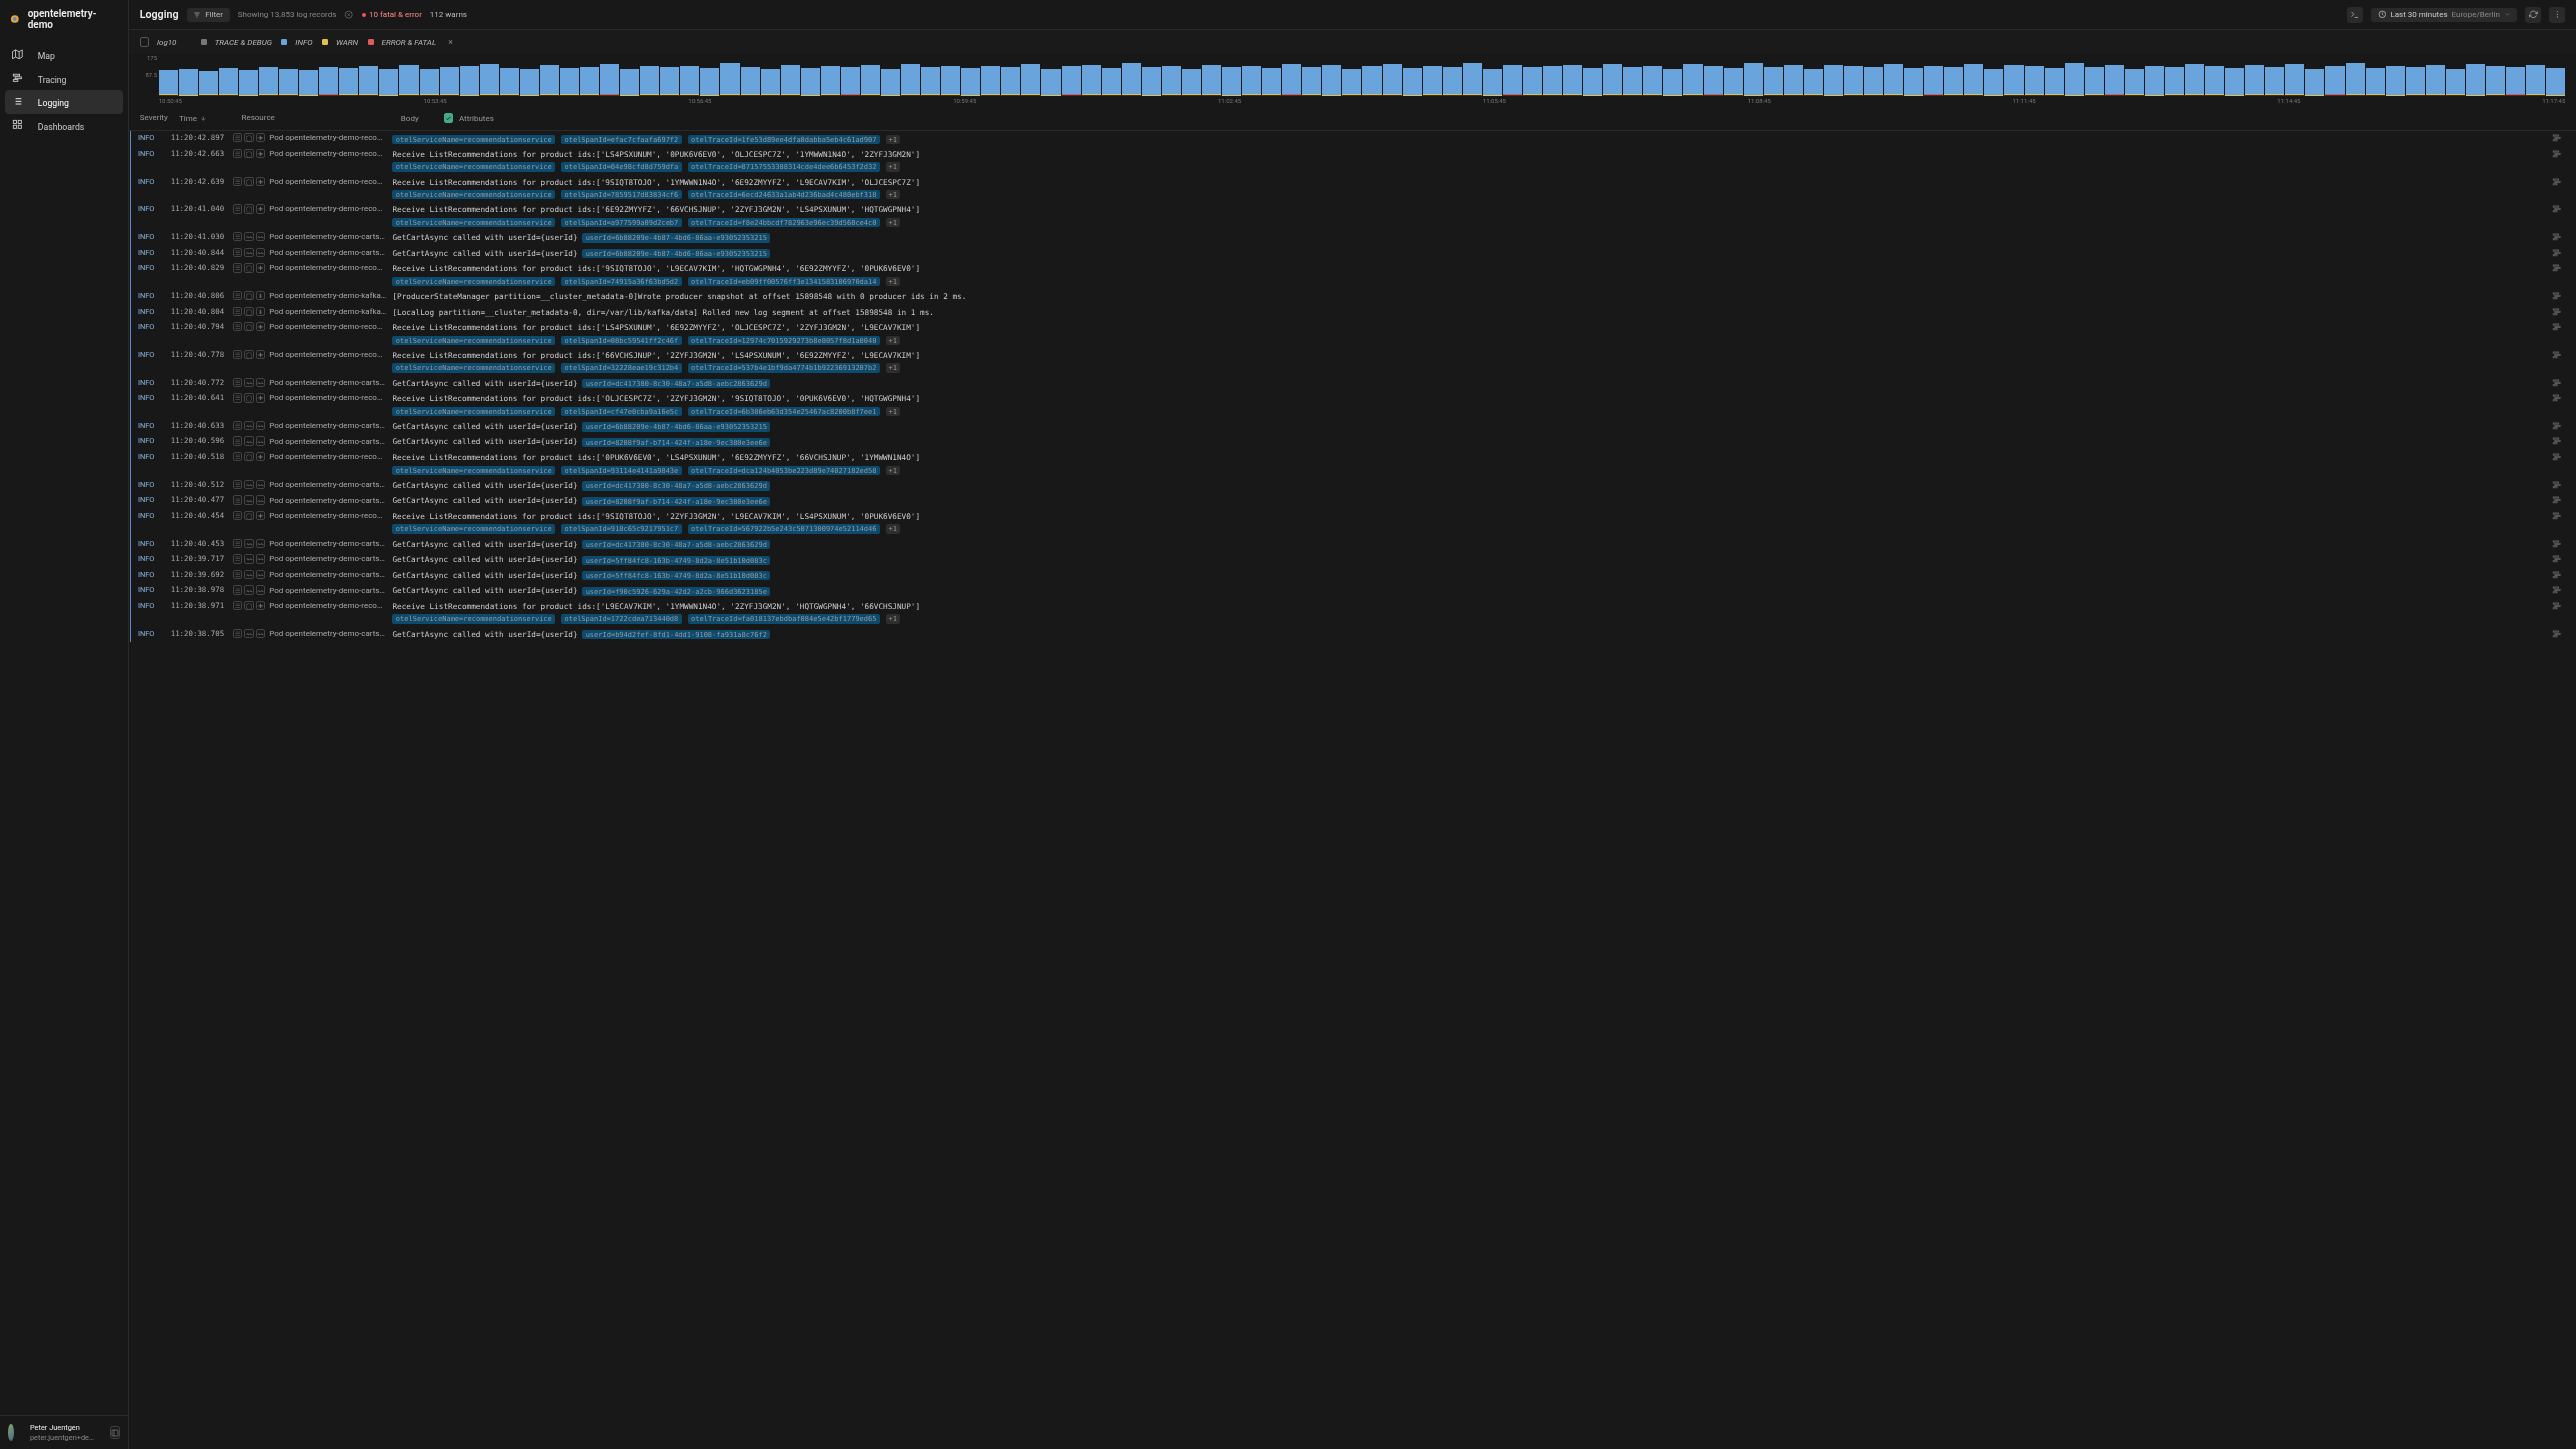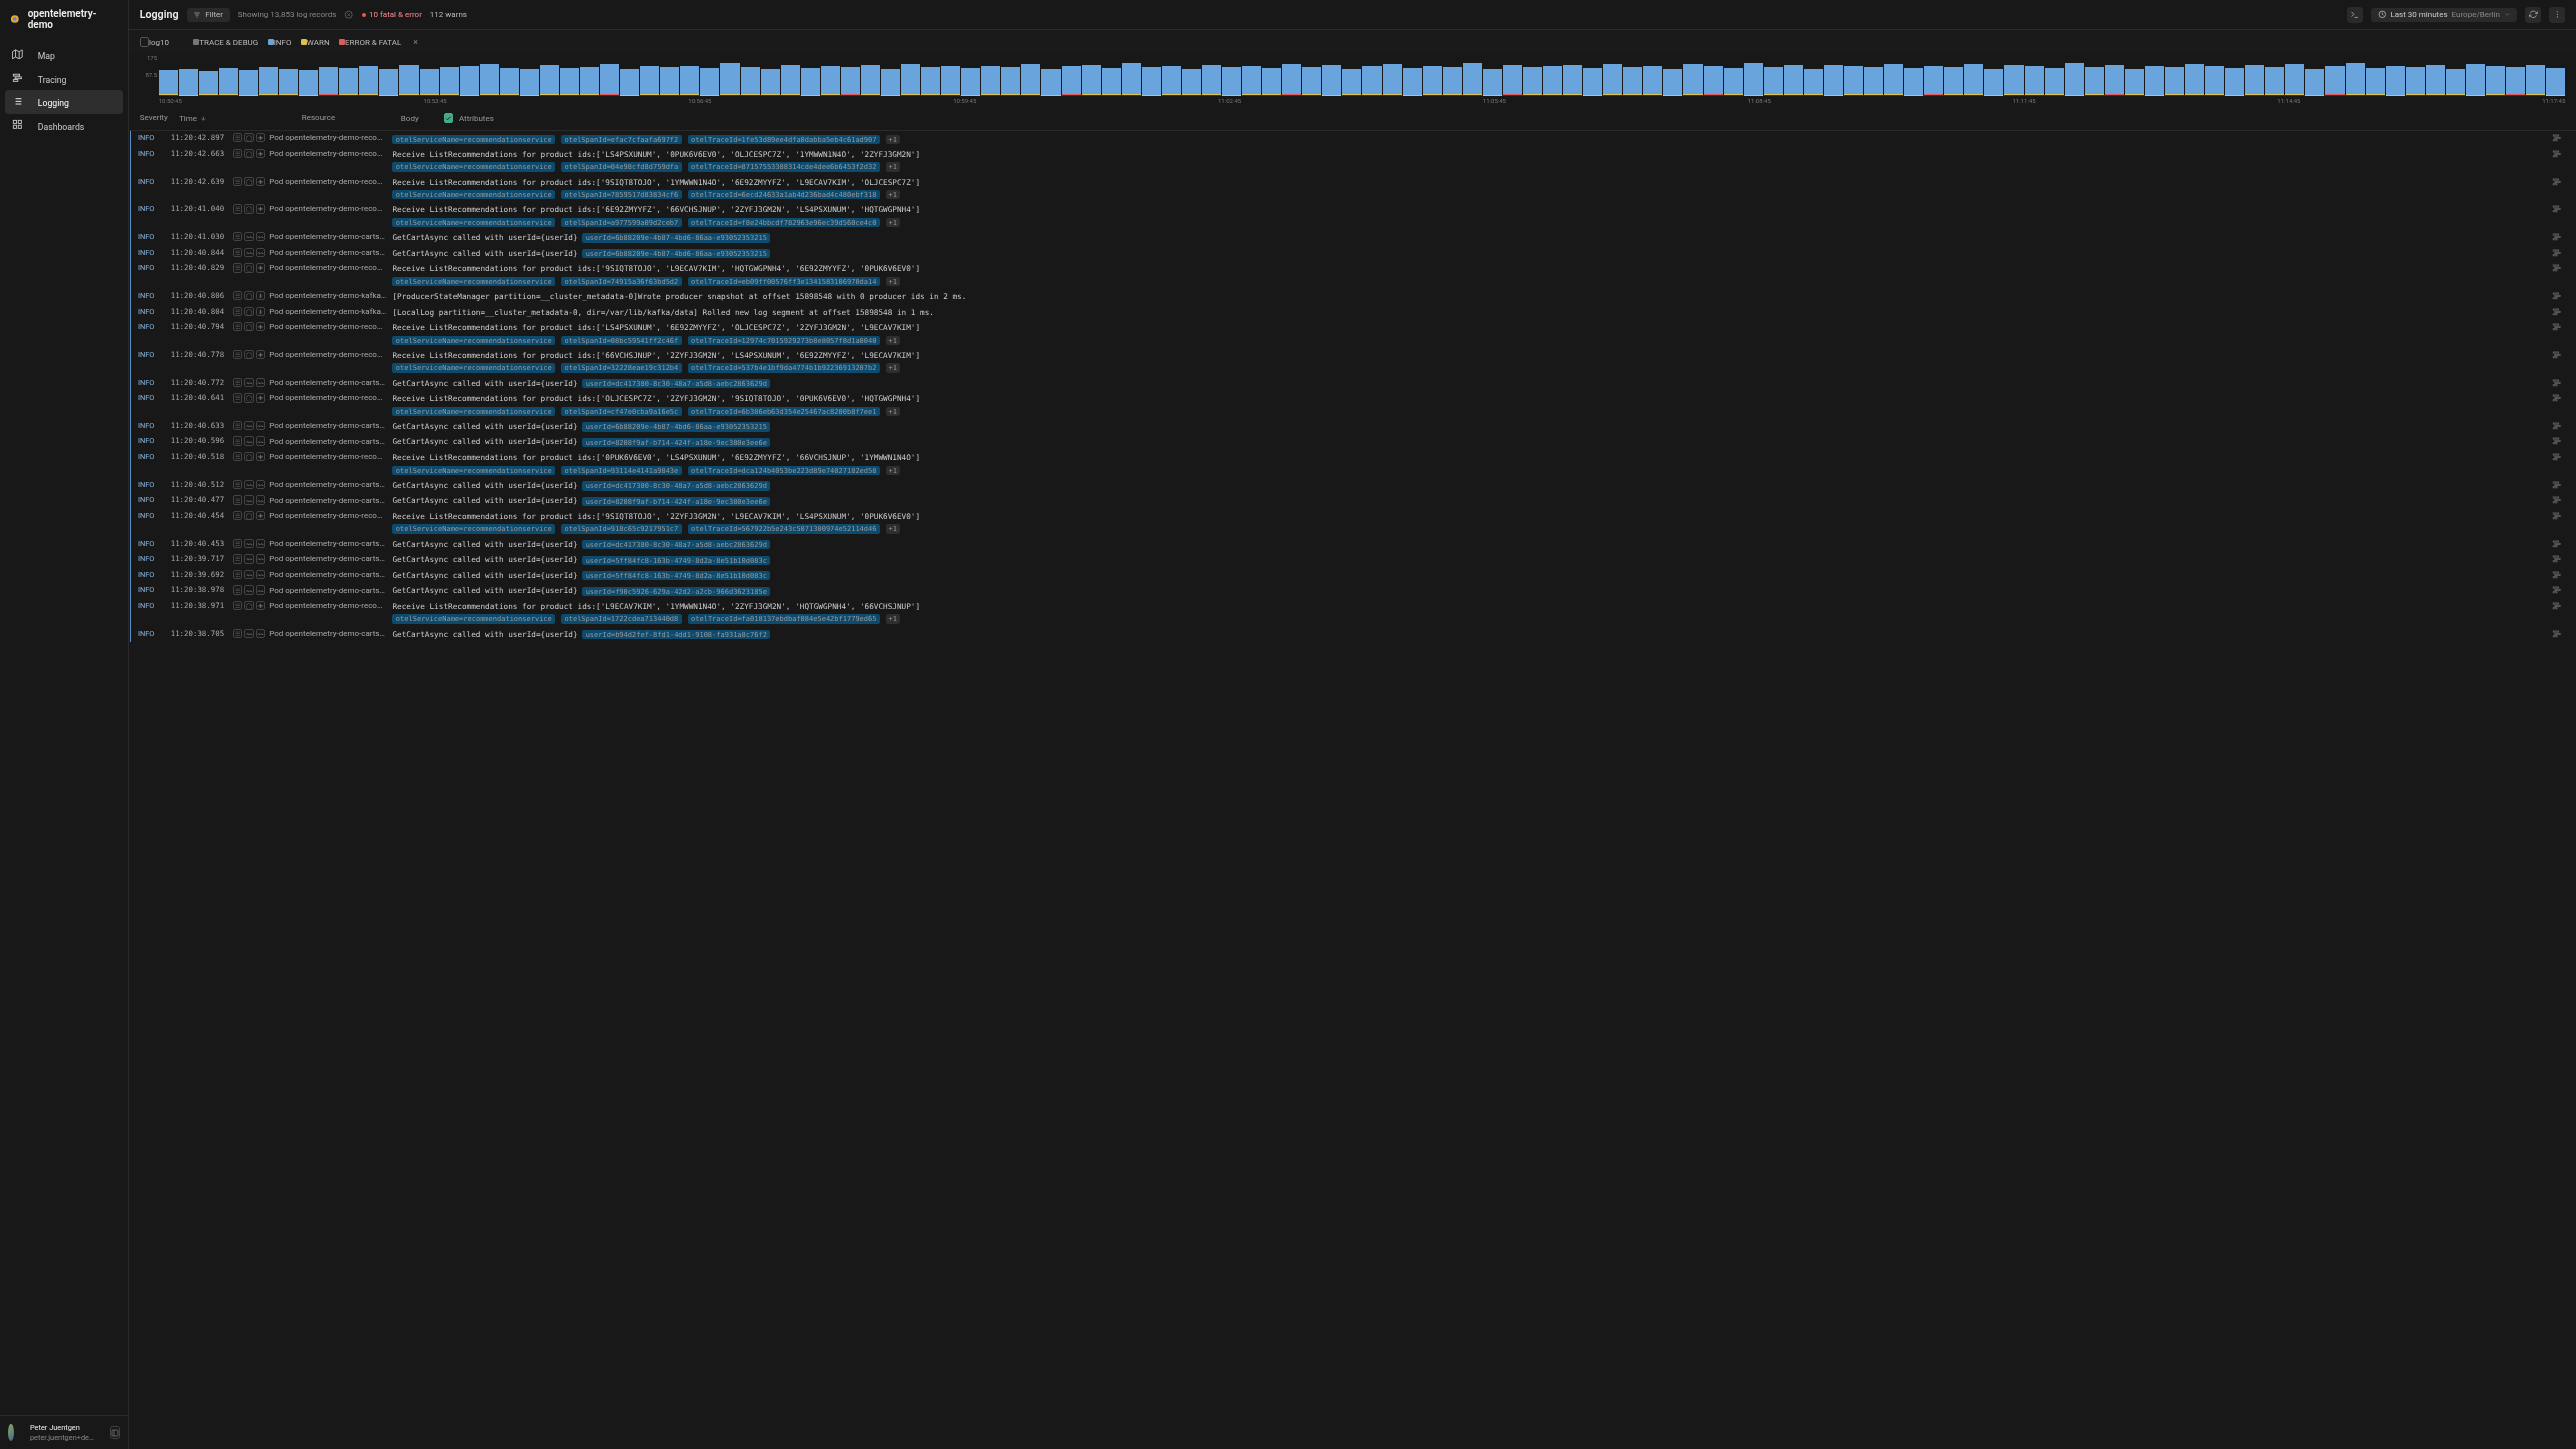--- a/index.html
+++ b/index.html
@@ -29,41 +29,41 @@
 .warn-pill { color: #bbb; font-size: 8px; cursor: pointer; }
 .dot-red { width: 4.7px; height: 4.7px; border-radius: 50%; background: #e55; display: inline-block; margin-right: 2.7px; }
 .topbar-spacer { flex: 1; }
 .console-btn, .refresh-btn, .menu-btn { width: 16px; height: 16px; background: #2a2a2a; border-radius: 3.4px; display: flex; align-items: center; justify-content: center; cursor: pointer; color: #bbb; }
 .time-picker { display: flex; align-items: center; gap: 4px; padding: 2.7px 6.7px; background: #2a2a2a; border-radius: 3.4px; color: #ccc; cursor: pointer; font-size: 8px; }
 .tz { color: #888; }
 
 .controls-row { display: flex; align-items: center; padding: 6.7px 10.7px; gap: 9.4px; background: #1a1a1a; }
 .chk { width: 9.4px; height: 9.4px; border: 0.7px solid #555; border-radius: 2px; display: inline-block; }
 .chk.checked { background: #4a8; border-color: #4a8; }
-.controls-row label { display: flex; align-items: center; gap: 0; color: #bbb; font-size: 8px; cursor: pointer; }
+.controls-row label { display: flex; align-items: center; gap: 8px; color: #bbb; font-size: 8px; cursor: pointer; font-style: italic; }
 .sev-sq { width: 6px; height: 6px; display: inline-block; border-radius: 1.3px; }
 .sq-grey { background: #777; }
 .sq-blue { background: #6aa4dd; }
 .sq-yellow { background: #e0c14e; }
 .sq-red { background: #e05a5a; }
 .close-x { color: #888; cursor: pointer; padding: 0 2.7px; }
 
 .chart-wrap { padding: 0 10.7px 2.7px 10.7px; position: relative; }
 .chart { height: 42px; display: flex; align-items: flex-end; gap: 0.7px; position: relative; padding-left: 19px; }
 .chart-ylabels { position: absolute; left: 0; top: 0; bottom: 8px; width: 17.4px; display: flex; flex-direction: column; justify-content: space-between; text-align: right; font-size: 6px; color: #777; }
 .chart-bars { flex: 1; display: flex; align-items: flex-end; gap: 1px; height: 34px; border-bottom: 0.7px solid #333; }
 .bar { flex: 1; background: #6aa4dd; min-width: 1.3px; position: relative; }
 .bar-warn { position: absolute; bottom: 0; left: 0; right: 0; background: #e0c14e; }
 .bar-err { position: absolute; bottom: 0; left: 0; right: 0; background: #e05a5a; }
 .chart-xlabels { display: flex; justify-content: space-between; padding-left: 19px; font-size: 6px; color: #777; margin-top: 1.3px; }
 
 .table-header { display: flex; padding: 6.7px 10.7px; color: #999; font-size: 8px; border-bottom: 0.7px solid #2a2a2a; gap: 5.4px; }
 .col-sev { width: 34px; }
 .col-time { width: 57px; display: flex; align-items: center; gap: 2.7px; }
-.col-res { width: 154px; text-align: center; }
+.col-res { width: 154px; }
 .col-body { flex: 1; display: flex; align-items: center; gap: 5.4px; }
 .col-act { width: 13.4px; }
 
 .rows { flex: 1; overflow-y: auto; }
 .row { display: flex; padding: 2px 10.7px 2px 0; gap: 5.4px; align-items: flex-start; font-size: 8px; border-left: 1.3px solid #5a8fc7; margin-left: 1.3px; }
 .row .sev { width: 34px; padding-left: 6.7px; color: #8ab5e0; font-size: 7.4px; }
 .row .time { width: 57px; color: #aaa; font-family: monospace; font-size: 7.4px; }
 .row .res { width: 154px; color: #aaa; display: flex; align-items: center; gap: 4px; overflow: hidden; white-space: nowrap; }
 .row .res-icons { display: flex; gap: 2px; color: #666; flex-shrink: 0; }
 .row .res-icons span { width: 9.4px; height: 9.4px; border: 0.7px solid #444; border-radius: 2px; display: flex; align-items: center; justify-content: center; font-size: 6px; }

